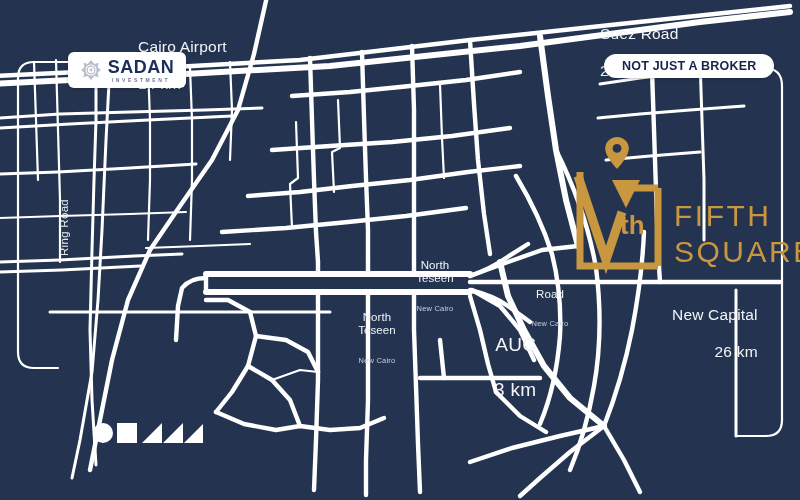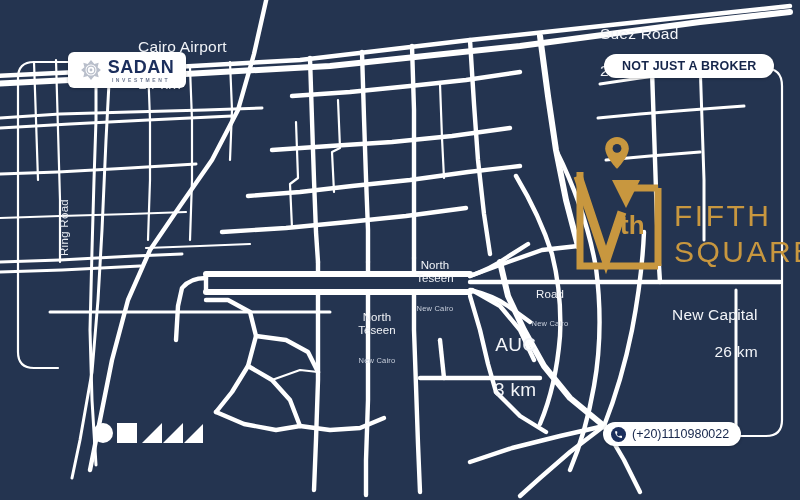--- a/index.html
+++ b/index.html
@@ -297,28 +297,20 @@
     <div class="wordmark">
       <div class="word">SADAN</div>
       <div class="sub">INVESTMENT</div>
     </div>
   </div>
 
   <div id="broker-badge">
     <span>NOT JUST A BROKER</span>
   </div>
 
-  <div id="phone-badge">
-    <span class="phone-circle">
-      <svg viewBox="0 0 24 24" width="9" height="9" fill="#ffffff">
-        <path d="M6.6 10.8c1.4 2.8 3.8 5.2 6.6 6.6l2.2-2.2c.3-.3.7-.4 1.1-.2 1.2.4 2.5.6 3.8.6.6 0 1 .4 1 1V20c0 .6-.4 1-1 1C10.6 21 3 13.4 3 4c0-.6.4-1 1-1h3.4c.6 0 1 .4 1 1 0 1.3.2 2.6.6 3.8.1.4 0 .8-.2 1.1l-2.2 1.9z"></path>
-      </svg>
-    </span>
-    <span>(+20)1110980022</span>
-  </div>
 
   <svg id="location-pin" viewBox="0 0 26 34">
     <path d="M13 1 C6.4 1 1.2 6.2 1.2 12.6 C1.2 21 13 33 13 33 C13 33 24.8 21 24.8 12.6 C24.8 6.2 19.6 1 13 1 Z" fill="#c8973f"></path>
     <circle cx="13" cy="12.4" r="4.4" fill="#243450"></circle>
   </svg>
 
   <svg id="fifth-square-logo" viewBox="0 0 234 120">
 
     <path d="M14 4 L14 98 L92 98" fill="none" stroke="#c8973f" stroke-width="7"></path>
     <path d="M92 20 L92 98" fill="none" stroke="#c8973f" stroke-width="7"></path>

